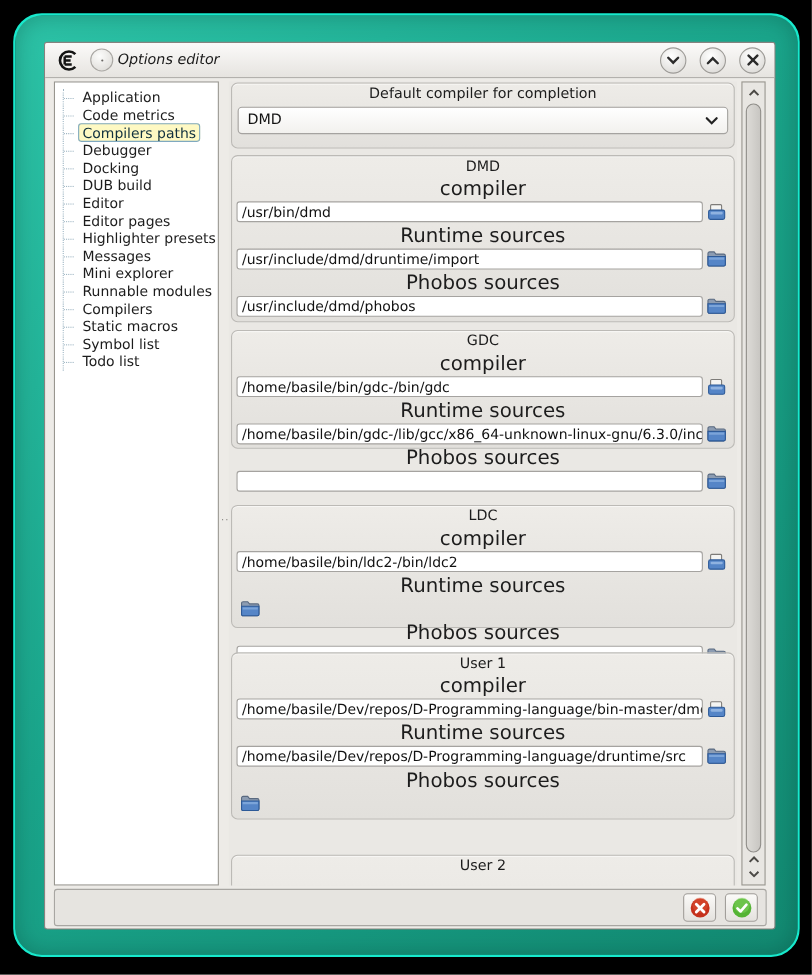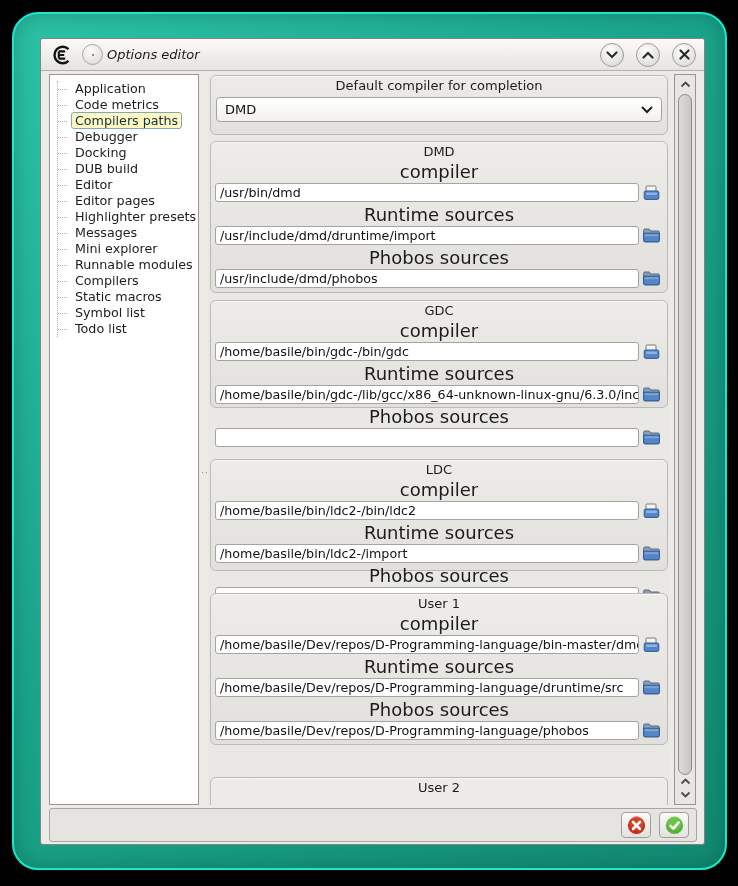--- a/index.html
+++ b/index.html
@@ -268,21 +268,20 @@
               <button class="browse-btn">
                 <svg width="19" height="17" viewBox="0 0 19 17">
                   <path d="M5 2 h8 a1 1 0 0 1 1 1 v8 h-10 v-8 a1 1 0 0 1 1-1 z" fill="#f4f4f2" stroke="#7d7b78" stroke-width="1"></path>
                   <rect x="2.2" y="7" width="14.6" height="8.4" rx="1.6" fill="#5585c7" stroke="#2d5a98" stroke-width="1"></rect>
                   <rect x="4" y="8.6" width="11" height="2.4" rx="1" fill="#8fb2e0"></rect>
                 </svg>
               </button>
             </div>
             <div class="field-label">Runtime sources</div>
             <div class="input-row">
-              <div class="path-input">/home/basile/bin/ldc2-/import</div>
               <button class="browse-btn">
                 <svg width="19" height="16" viewBox="0 0 19 16">
                   <path d="M1.6 3.4 a1.4 1.4 0 0 1 1.4-1.4 h4.2 l1.6 2 h7.2 a1.4 1.4 0 0 1 1.4 1.4 v8 a1.4 1.4 0 0 1-1.4 1.4 h-13 a1.4 1.4 0 0 1-1.4-1.4 z" fill="#8c9cb2" stroke="#5a6a80" stroke-width="1"></path>
                   <path d="M1.6 6.2 h15.8 v7.2 a1.4 1.4 0 0 1-1.4 1.4 h-13 a1.4 1.4 0 0 1-1.4-1.4 z" fill="#5585c7" stroke="#2d5a98" stroke-width="1"></path>
                   <path d="M2.6 7.2 h13.8 v2 h-13.8 z" fill="#85abdd" opacity="0.8"></path>
                 </svg>
               </button>
             </div>
             <div class="field-label">Phobos sources</div>
             <div class="input-row">
@@ -315,21 +314,20 @@
               <button class="browse-btn">
                 <svg width="19" height="16" viewBox="0 0 19 16">
                   <path d="M1.6 3.4 a1.4 1.4 0 0 1 1.4-1.4 h4.2 l1.6 2 h7.2 a1.4 1.4 0 0 1 1.4 1.4 v8 a1.4 1.4 0 0 1-1.4 1.4 h-13 a1.4 1.4 0 0 1-1.4-1.4 z" fill="#8c9cb2" stroke="#5a6a80" stroke-width="1"></path>
                   <path d="M1.6 6.2 h15.8 v7.2 a1.4 1.4 0 0 1-1.4 1.4 h-13 a1.4 1.4 0 0 1-1.4-1.4 z" fill="#5585c7" stroke="#2d5a98" stroke-width="1"></path>
                   <path d="M2.6 7.2 h13.8 v2 h-13.8 z" fill="#85abdd" opacity="0.8"></path>
                 </svg>
               </button>
             </div>
             <div class="field-label">Phobos sources</div>
             <div class="input-row">
-              <div class="path-input">/home/basile/Dev/repos/D-Programming-language/phobos</div>
               <button class="browse-btn">
                 <svg width="19" height="16" viewBox="0 0 19 16">
                   <path d="M1.6 3.4 a1.4 1.4 0 0 1 1.4-1.4 h4.2 l1.6 2 h7.2 a1.4 1.4 0 0 1 1.4 1.4 v8 a1.4 1.4 0 0 1-1.4 1.4 h-13 a1.4 1.4 0 0 1-1.4-1.4 z" fill="#8c9cb2" stroke="#5a6a80" stroke-width="1"></path>
                   <path d="M1.6 6.2 h15.8 v7.2 a1.4 1.4 0 0 1-1.4 1.4 h-13 a1.4 1.4 0 0 1-1.4-1.4 z" fill="#5585c7" stroke="#2d5a98" stroke-width="1"></path>
                   <path d="M2.6 7.2 h13.8 v2 h-13.8 z" fill="#85abdd" opacity="0.8"></path>
                 </svg>
               </button>
             </div>
           </div>
           <div class="gb" style="top: 703px; height: 152px;">

